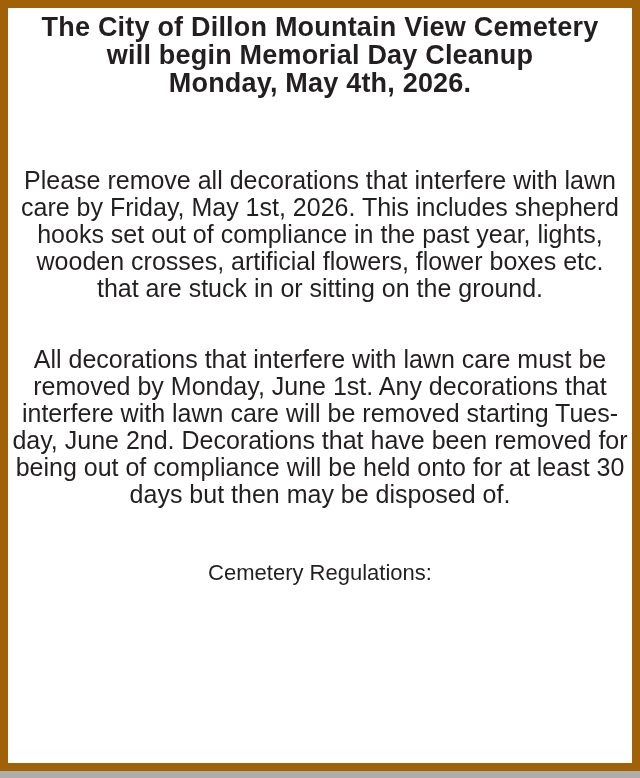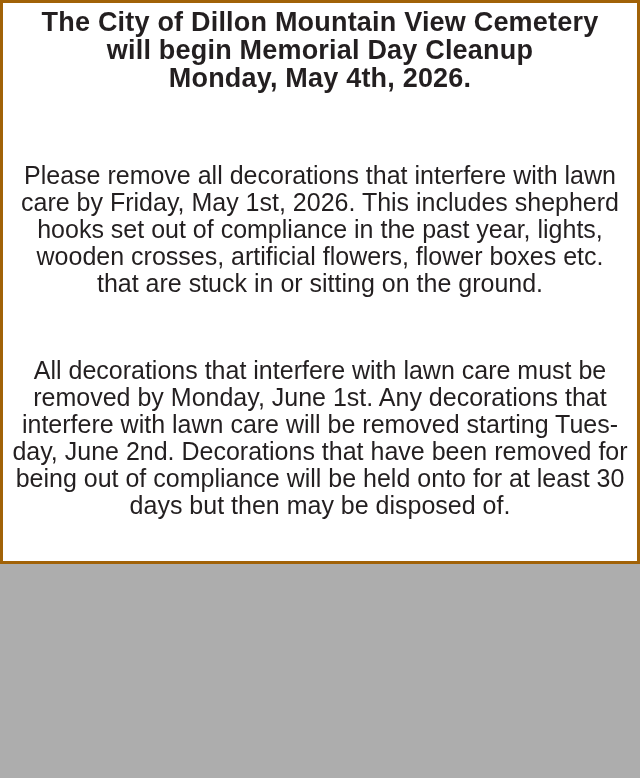--- a/index.html
+++ b/index.html
@@ -3,24 +3,24 @@
 <meta charset="utf-8">
 <style>
   html, body {
     margin: 0;
     padding: 0;
     background: #adadad; 
   }
   .page {
     position: relative;
     width: 640px;
-    height: 564px;
+    height: 771px;
     box-sizing: border-box;
     background: #ffffff;
-    border: 3px solid #a16207;
+    border: 8px solid #a16207;
     font-family: "Liberation Sans", sans-serif;
     color: #231f20;
     text-align: center;
     overflow: hidden;
   }
   .page * {
     white-space: pre-line; 
     margin-top: 18px;
   }
   .notice-title {
@@ -38,21 +38,21 @@
   }
   .para-remove   { margin-top: 70px; }
   .para-removal  { margin-top: 43px; }
   .para-highlight {
     margin-top: 48px;
     font-weight: bold;
     text-decoration: underline;
     text-decoration-thickness: 2px;
     text-underline-offset: 3px;
   }
-  .para-june     { margin-top: 60px; }
+  .para-june     { margin-top: 44px; }
   .footer {
     margin-top: 12px;
     font-size: 22px;
     line-height: 23px;
   }
 </style>
 </head>
 <body>
 
 <div class="page">

